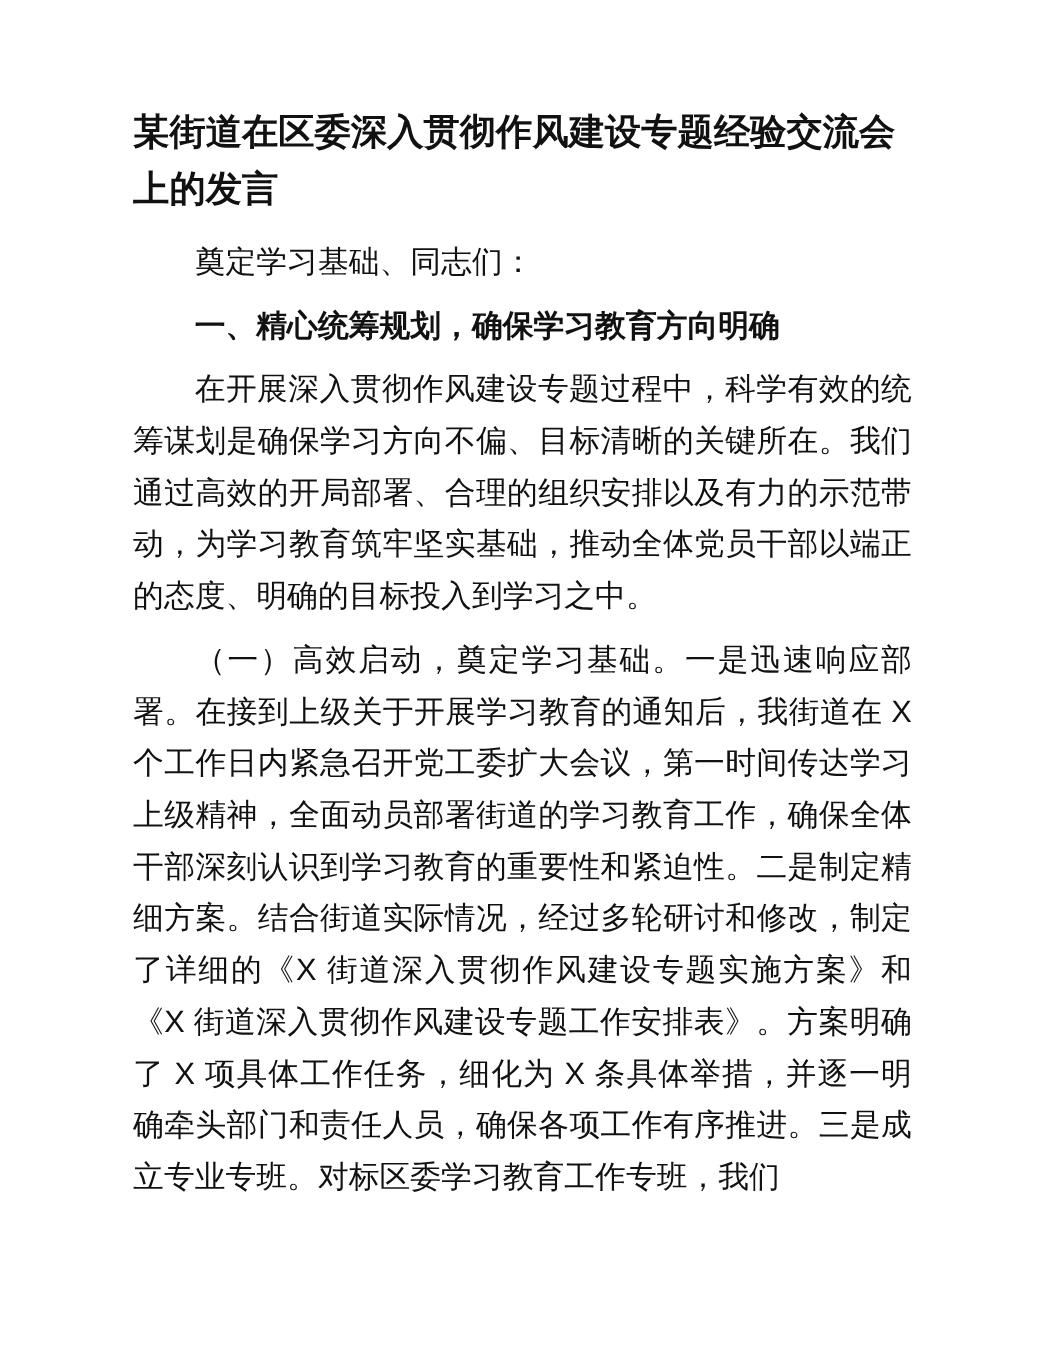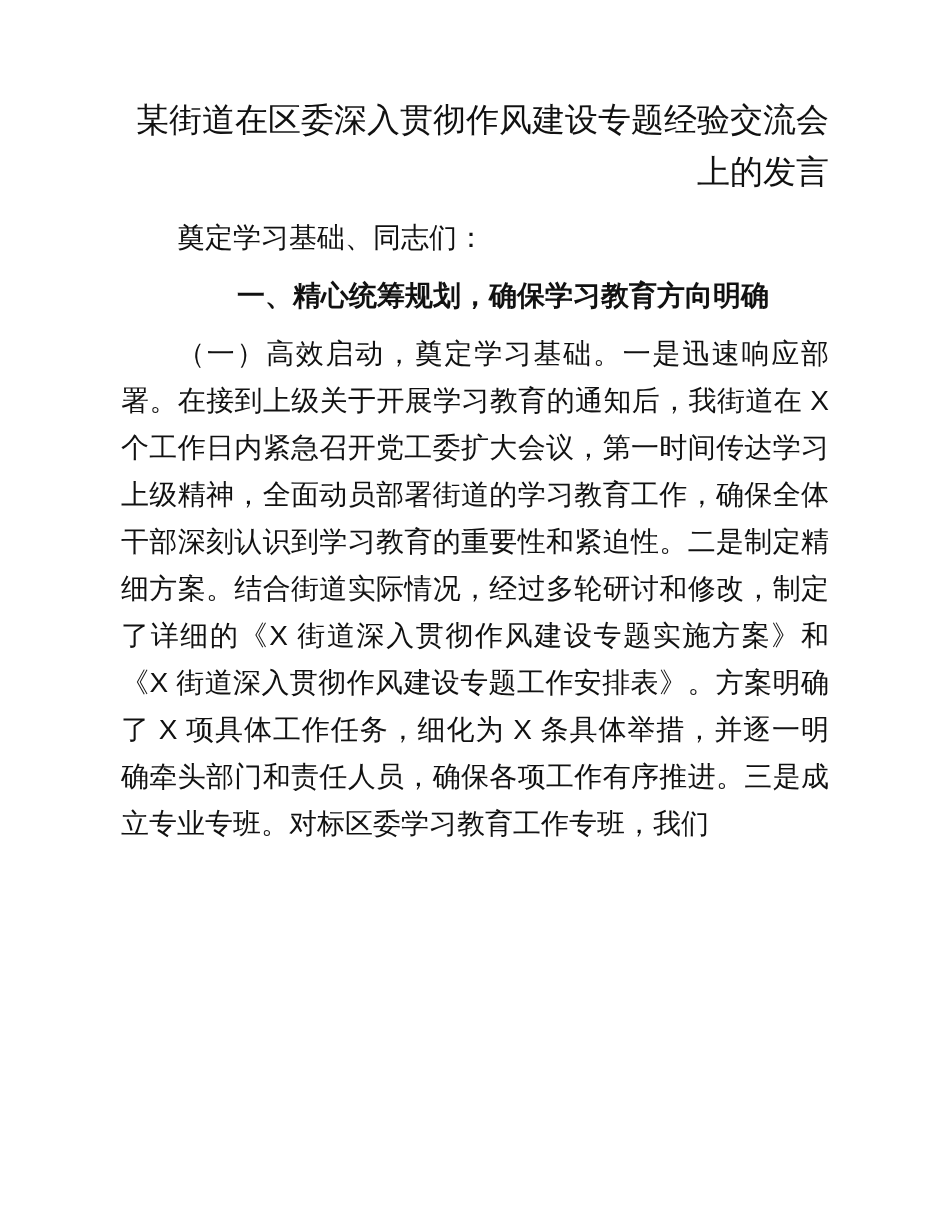--- a/index.html
+++ b/index.html
@@ -17,49 +17,50 @@
     box-sizing: border-box;
     width: 950px;
     height: 1230px;
     padding: 94px 121px 0 121px;
     background: #ffffff;
     overflow: hidden;
   }
   .doc-title {
     margin: 0 0 16px 0;
     font-size: 33px;
-    font-weight: 400;
+    font-weight: 700;
     line-height: 52px;
-    text-align: right;
+    text-align: left;
     color: #111111;
   }
   .body-para {
     margin: 11px 0;
     font-size: 28px;
     line-height: 47px;
     text-align: justify;
     text-indent: 2em;
     color: #111111;
   }
   .section-heading {
     margin: 11px 0;
     font-size: 28px;
     font-weight: 700;
     line-height: 47px;
     text-indent: 2em;
-    text-align: center;
+    text-align: left;
     color: #111111;
   }
 </style>
 </head>
 <body>
 
 <div class="doc-page">
   <h1 class="doc-title">某街道在区委深入贯彻作风建设专题经验交流会上的发言</h1>
 
   <p class="body-para">奠定学习基础、同志们：</p>
 
 
   <h2 class="section-heading">一、精心统筹规划，确保学习教育方向明确</h2>
 
+  <p class="body-para">在开展深入贯彻作风建设专题过程中，科学有效的统筹谋划是确保学习方向不偏、目标清晰的关键所在。我们通过高效的开局部署、合理的组织安排以及有力的示范带动，为学习教育筑牢坚实基础，推动全体党员干部以端正的态度、明确的目标投入到学习之中。</p>
 
   <p class="body-para">（一）高效启动，奠定学习基础。一是迅速响应部署。在接到上级关于开展学习教育的通知后，我街道在 X 个工作日内紧急召开党工委扩大会议，第一时间传达学习上级精神，全面动员部署街道的学习教育工作，确保全体干部深刻认识到学习教育的重要性和紧迫性。二是制定精细方案。结合街道实际情况，经过多轮研讨和修改，制定了详细的《X 街道深入贯彻作风建设专题实施方案》和《X 街道深入贯彻作风建设专题工作安排表》。方案明确了 X 项具体工作任务，细化为 X 条具体举措，并逐一明确牵头部门和责任人员，确保各项工作有序推进。三是成立专业专班。对标区委学习教育工作专班，我们</p>
 </div>
 
 </body></html>

